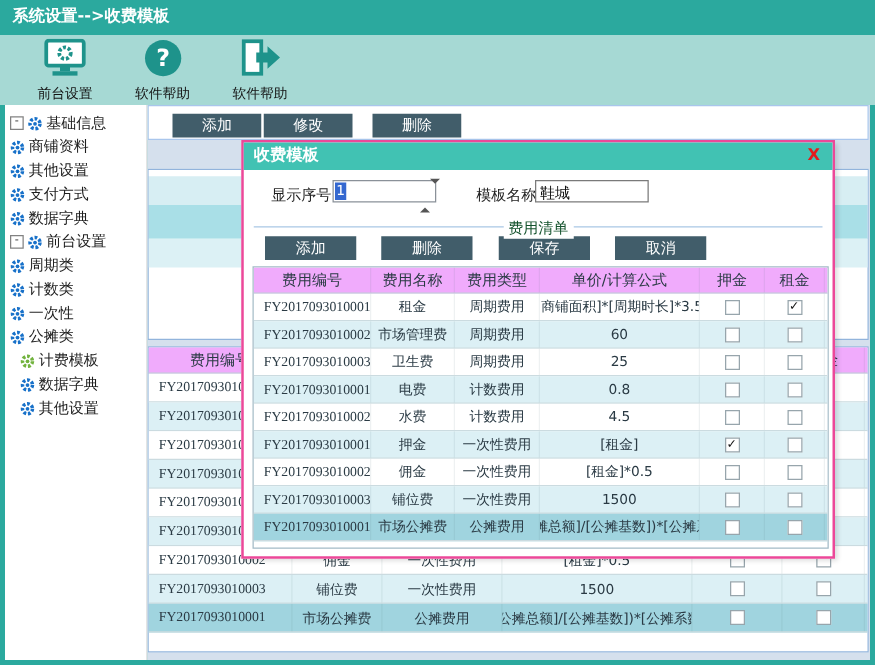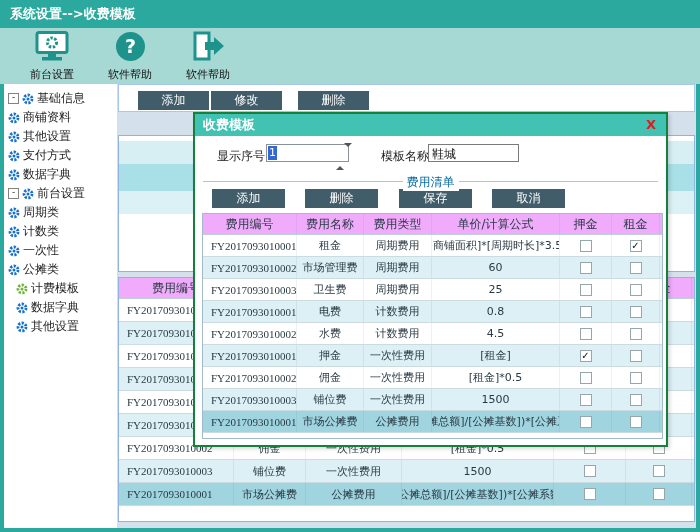--- a/index.html
+++ b/index.html
@@ -54,42 +54,42 @@
 
   
   .bgt{position:absolute;left:0;top:193px;width:577px;height:245px;background:#fff;
        border:1px solid #92B4DC;box-sizing:border-box;font-size:11px}
   .bgt .th{height:20px;font-size:12px}
   .bgt .tr{height:22px}
   .bc1{width:115px}.bc2{width:72px}.bc3{width:96px}.bc4{width:152px}.bc5{width:72px}.bc6{width:66px}
 
   
   .dialog{position:absolute;left:75px;top:28px;width:475px;height:335px;background:#fff;
-          border:2px solid #15803d;box-sizing:border-box;box-shadow:2px 2px 4px rgba(0,0,0,.15)}
+          border:2px solid #ec4899;box-sizing:border-box;box-shadow:2px 2px 4px rgba(0,0,0,.15)}
   .dhead{height:22px;background:#41C2B3;color:#fff;font-weight:bold;font-size:13px;
          line-height:22px;padding-left:8px;position:relative}
   .dclose{position:absolute;right:10px;top:0;color:#E31B1B;font-weight:bold;font-size:13px;
           line-height:22px;cursor:pointer}
   .dbody{position:relative;height:307px}
   .flabel{position:absolute;font-size:12px;color:#1e1e1e;top:12px;white-space:nowrap}
   .lab-seq{left:22px}.lab-name{left:186px}
   .spin{position:absolute;left:71px;top:8px;width:83px;height:18px;border:1px solid #8A9199;
         box-sizing:border-box;background:#fff;cursor:text}
   .selval{position:absolute;left:1px;top:1px;bottom:1px;width:9px;background:#3468D0;color:#fff;
           font-size:11px;text-align:center;line-height:14px}
   .spinbtns{position:absolute;right:2px;top:2px;width:10px;cursor:pointer}
   .arr-up{width:0;height:0;border-left:4px solid transparent;border-right:4px solid transparent;
           border-bottom:4px solid #555;margin:0 auto 4px}
   .arr-dn{width:0;height:0;border-left:4px solid transparent;border-right:4px solid transparent;
           border-top:4px solid #555;margin:0 auto}
   .ninput{position:absolute;left:233px;top:8px;width:91px;height:18px;border:1px solid #7a7a7a;
           box-sizing:border-box;font-size:12px;padding:1px 3px;color:#111;background:#fff;cursor:text}
   .groupline{position:absolute;left:8px;right:8px;top:45px;border-top:1px solid #A9C7E5}
   .grouplbl{position:absolute;top:38px;left:50%;transform:translateX(-50%);background:#fff;
-            padding:0 4px;font-size:12px;color:#0369a1;white-space:nowrap;z-index:1}
+            padding:0 4px;font-size:12px;color:#14532d;white-space:nowrap;z-index:1}
   .dbtn{position:absolute;top:53px;width:73px;height:19px;background:#415D6A;color:#fff;
         font-size:12px;text-align:center;line-height:19px;cursor:pointer}
   .d-add{left:17px}.d-del{left:110px}.d-save{left:204px}.d-cancel{left:297px}
 
   
   .dt{position:absolute;left:7px;top:77px;width:461px;height:226px;border:1px solid #A3BBC6;
       box-sizing:border-box;background:#fff;font-size:11px;overflow:hidden}
   .dt .th{height:20px;font-size:12px}
   .dt .tr{height:21px}
   .dc1{width:94px}.dc2{width:67px}.dc3{width:68px}.dc4{width:128px}.dc5{width:52px}.dc6{width:48px}

